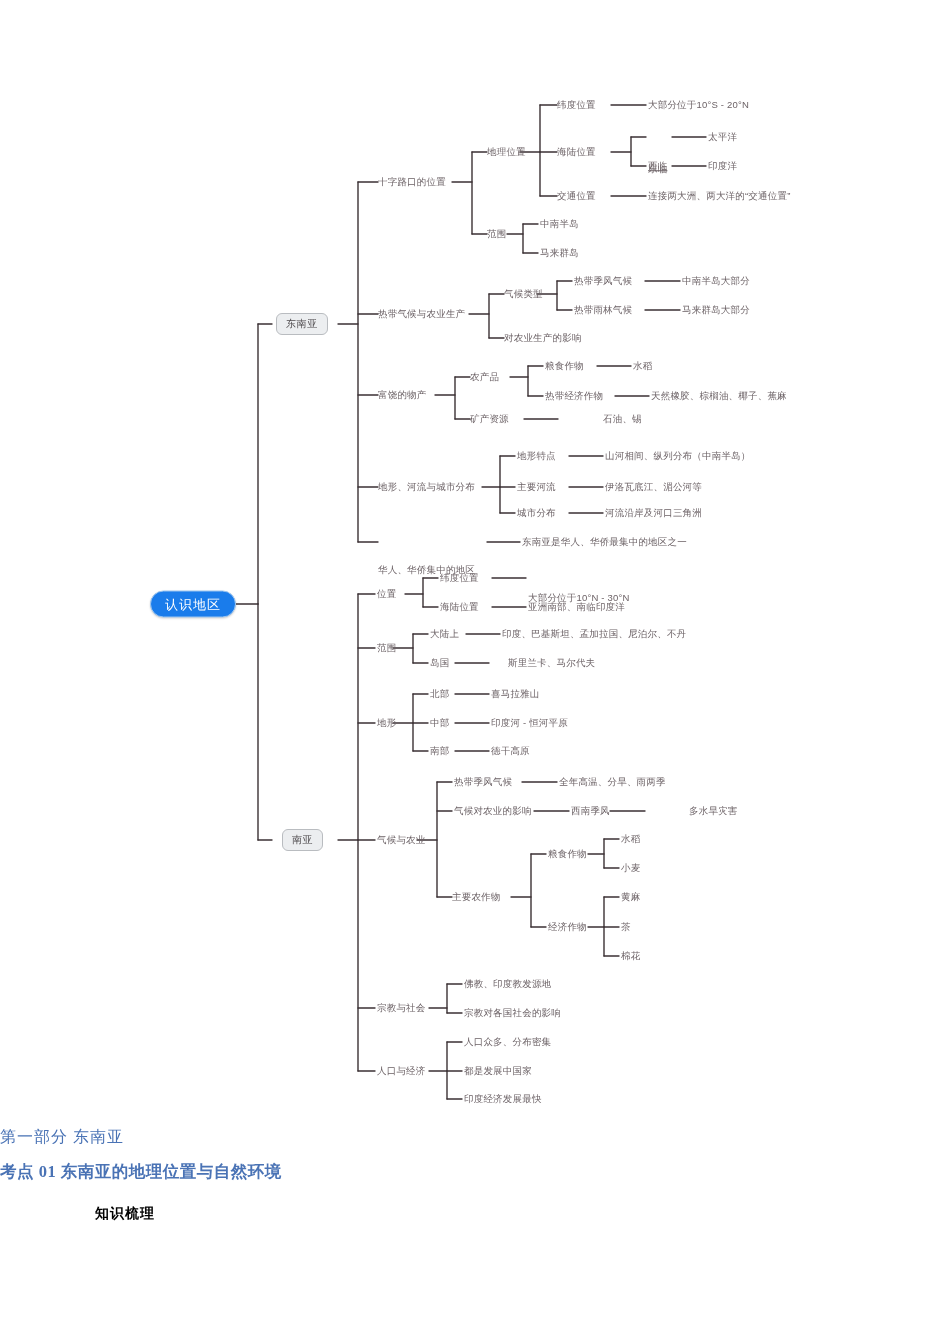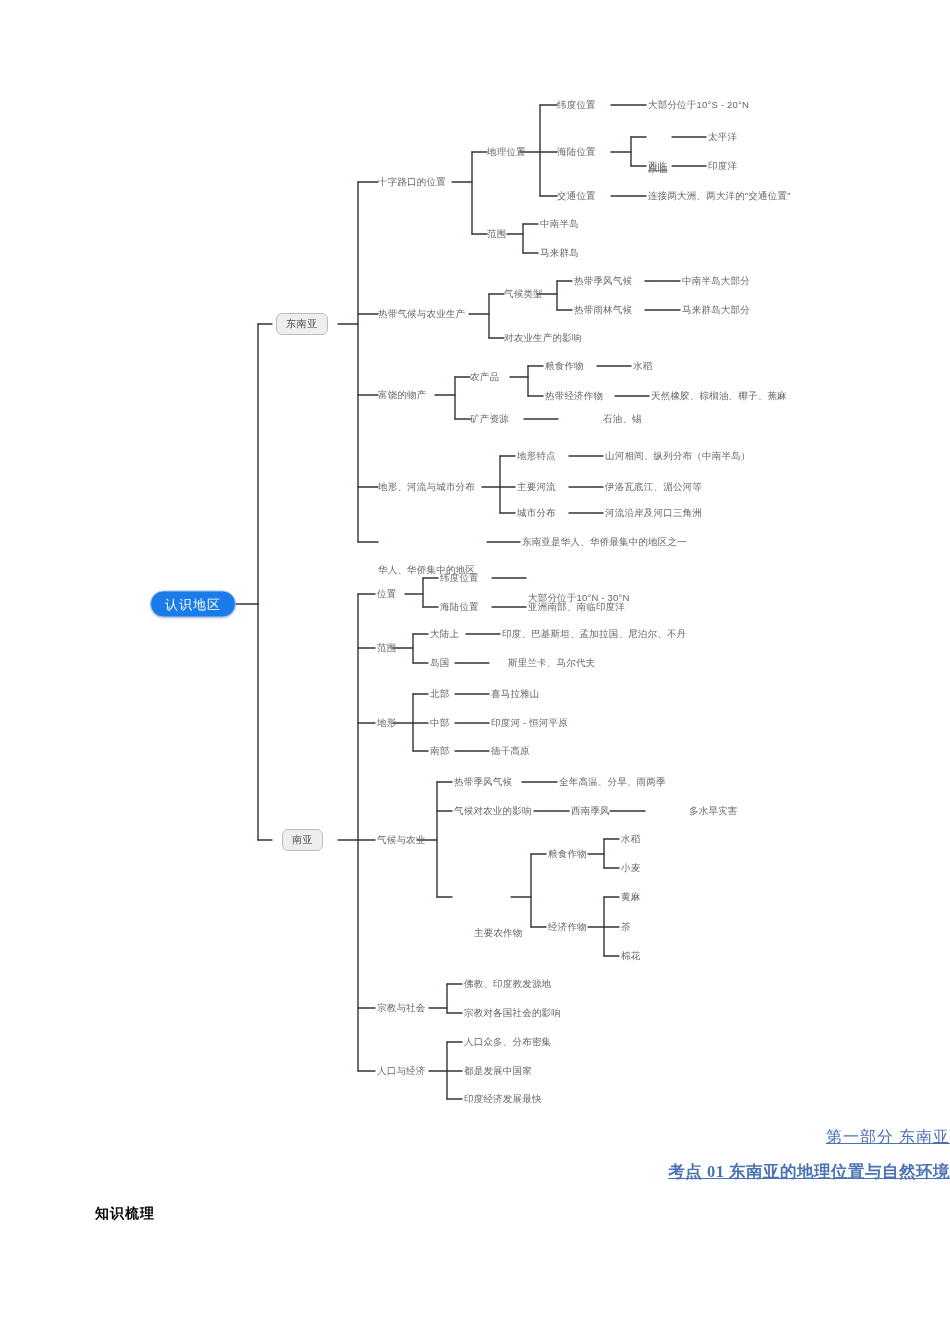--- a/index.html
+++ b/index.html
@@ -61,24 +61,23 @@
     padding: 5px 9px;
     white-space: nowrap;
     line-height: 1;
     transform: translateY(-50%);
   }
 
   .footer {
     position: absolute;
     left: 0;
     width: 950px;
-    text-align: right;
+    text-align: left;
     font-family: "Liberation Serif", "DejaVu Serif", serif;
     color: #4a73b5;
-    text-decoration: underline;
   }
   #part-title {
     top: 1127px;
     font-size: 16px;
     letter-spacing: 1px;
   }
   #point-title {
     top: 1161px;
     font-size: 16.5px;
     font-weight: bold;
@@ -320,21 +319,21 @@
   <div class="node" style="left:491px; top:723px;">印度河 - 恒河平原</div>
   <div class="node" style="left:430px; top:751px;">南部</div>
   <div class="node" style="left:491px; top:751px;">德干高原</div>
 
   <div class="node" style="left:377px; top:840px;">气候与农业</div>
   <div class="node" style="left:454px; top:782px;">热带季风气候</div>
   <div class="node" style="left:559px; top:782px;">全年高温、分旱、雨两季</div>
   <div class="node" style="left:454px; top:811px;">气候对农业的影响</div>
   <div class="node" style="left:571px; top:811px;">西南季风</div>
   <div class="node" style="left:647px; top:811px;margin-left:42px;">多水旱灾害</div>
-  <div class="node" style="left:474px; top:897px;margin-top:36px;">主要农作物</div>
+  <div class="node" style="left:452px; top:897px;">主要农作物</div>
   <div class="node" style="left:548px; top:854px;">粮食作物</div>
   <div class="node" style="left:621px; top:839px;">水稻</div>
   <div class="node" style="left:621px; top:868px;">小麦</div>
   <div class="node" style="left:548px; top:927px;">经济作物</div>
   <div class="node" style="left:621px; top:897px;">黄麻</div>
   <div class="node" style="left:621px; top:927px;">茶</div>
   <div class="node" style="left:621px; top:956px;">棉花</div>
 
   <div class="node" style="left:377px; top:1008px;">宗教与社会</div>
   <div class="node" style="left:464px; top:984px;">佛教、印度教发源地</div>

